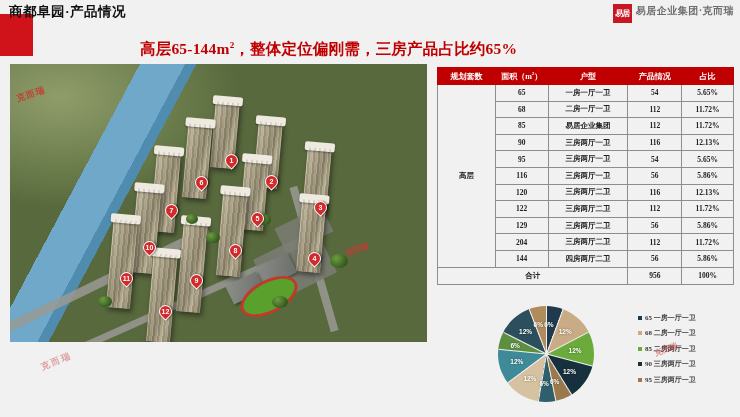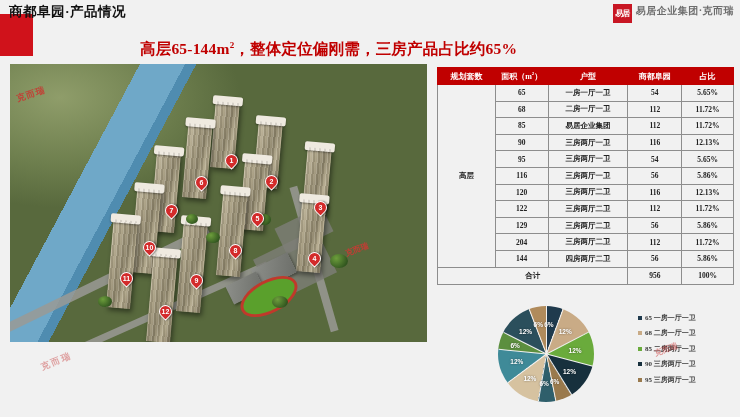--- a/index.html
+++ b/index.html
@@ -384,21 +384,21 @@
   </div>
 
   <div class="page-watermark">克而瑞</div>
 
   <table class="spec">
     <thead>
       <tr>
         <th>规划套数</th>
         <th><span>面积（m</span><sup>2</sup><span>）</span></th>
         <th>户型</th>
-        <th>商都阜园</th>
+        <th>产品情况</th>
         <th>占比</th>
       </tr>
     </thead>
     <tbody id="table-body">
         <tr>
           <td class="type-cell" rowspan="11">高层</td>
           <td class="area-cell">65</td>
           <td class="unit-cell">一房一厅一卫</td>
           <td class="count-cell">54</td>
           <td class="pct-cell">5.65%</td>

